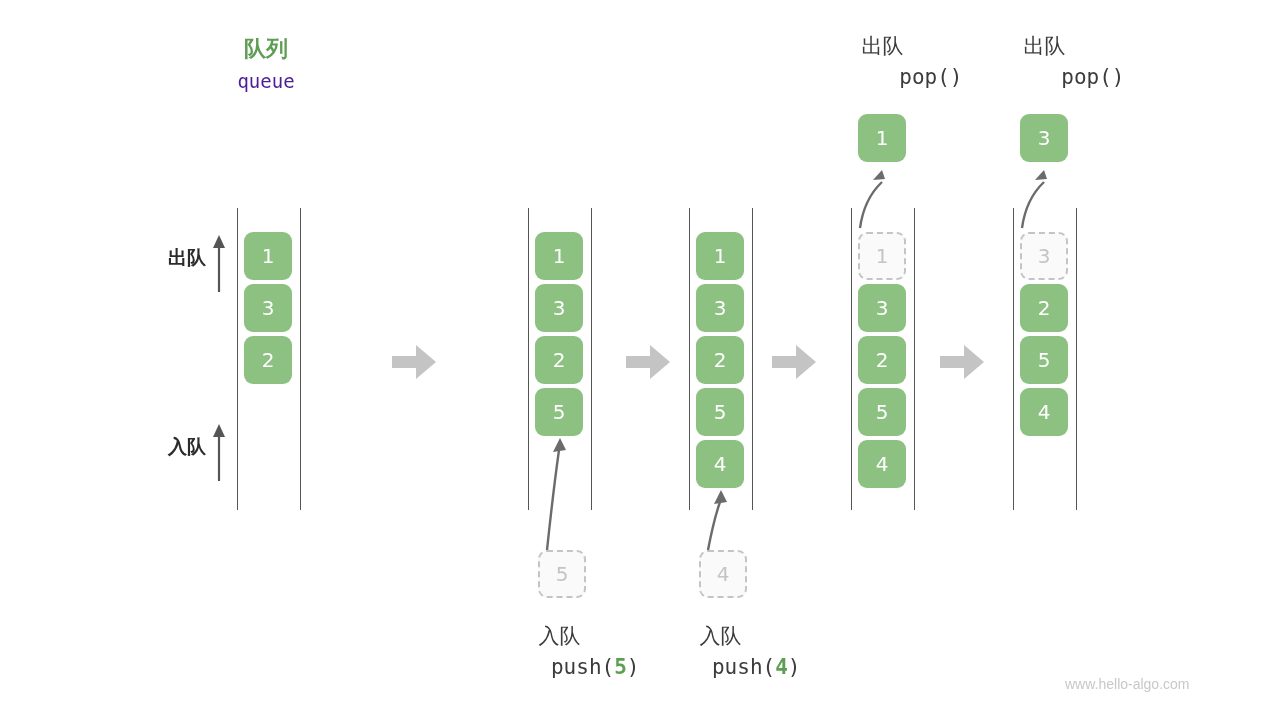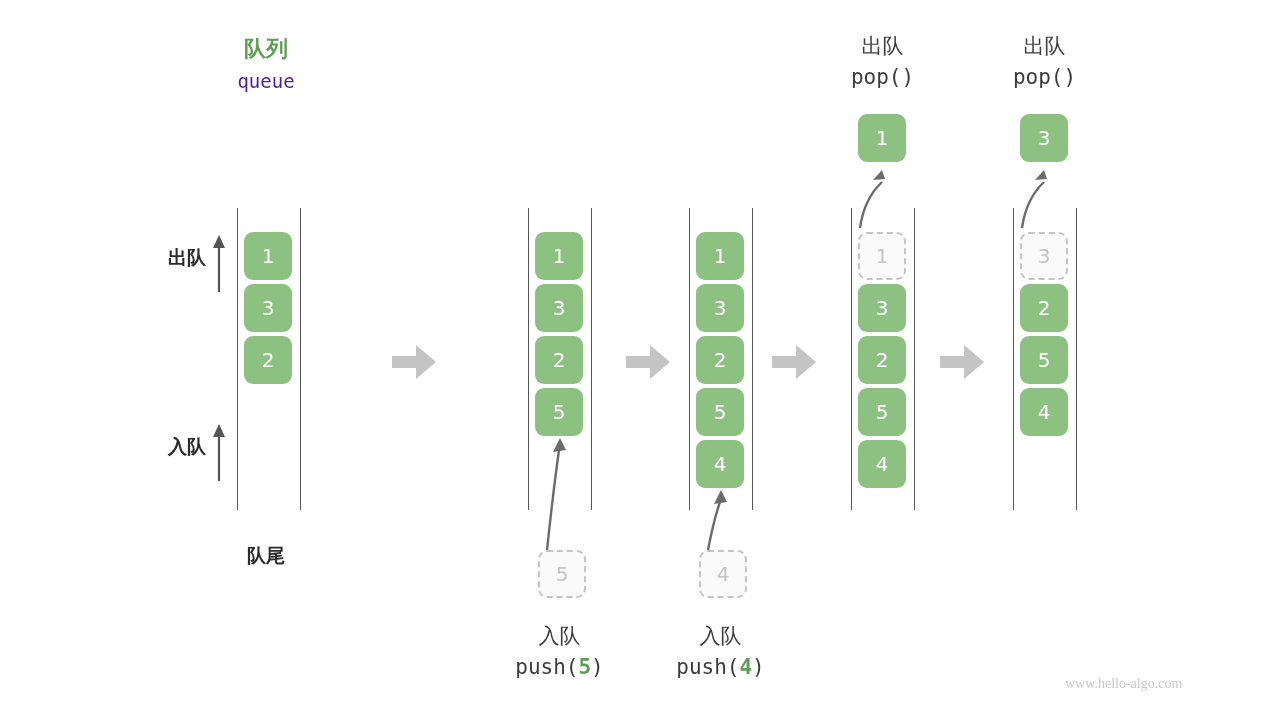--- a/index.html
+++ b/index.html
@@ -48,26 +48,26 @@
     font-family: "DejaVu Sans", sans-serif;
     font-size: 21px;
     color: #3c3c3c;
     text-align: center;
     white-space: nowrap;
   }
   .op-code {
     font-family: "DejaVu Sans Mono", monospace;
     font-size: 21px;
     color: #3c3c3c;
-    text-align: center;
+    text-align: right;
     white-space: nowrap;
   }
   .op-code .num { color: #5d9e52; font-weight: bold; }
   .watermark {
-    font-family: Liberation Serif, serif;
+    font-family: Liberation Sans, sans-serif;
     font-size: 14px;
     color: #c8c8c8;
     white-space: nowrap;
   }
 
   
   .node {
     width: 48px;
     height: 48px;
     border-radius: 9px;
@@ -93,21 +93,20 @@
   }
 </style>
 </head>
 <body>
 
 <div id="stage">
 
   <div class="abs title-cn" style="left:186px; top:34px; width:160px;">队列</div>
   <div class="abs title-en" style="left:186px; top:70px; width:160px;">queue</div>
 
-  <div class="abs label-bold" style="left:186px; top:543px; width:160px;">队尾</div>
 
   <div class="abs label-bold" style="left:146px; top:245px; width:60px; text-align:right;">出队</div>
   <svg class="abs" style="left:206px; top:232px;" width="26" height="62" viewBox="0 0 26 62">
     <line x1="13" y1="60" x2="13" y2="12" stroke="#555555" stroke-width="2.2"></line>
     <path d="M13 3 L19 16 L7 16 Z" fill="#555555"></path>
   </svg>
 
   <div class="abs label-bold" style="left:146px; top:434px; width:60px; text-align:right;">入队</div>
   <svg class="abs" style="left:206px; top:421px;" width="26" height="62" viewBox="0 0 26 62">
     <line x1="13" y1="60" x2="13" y2="12" stroke="#555555" stroke-width="2.2"></line>

